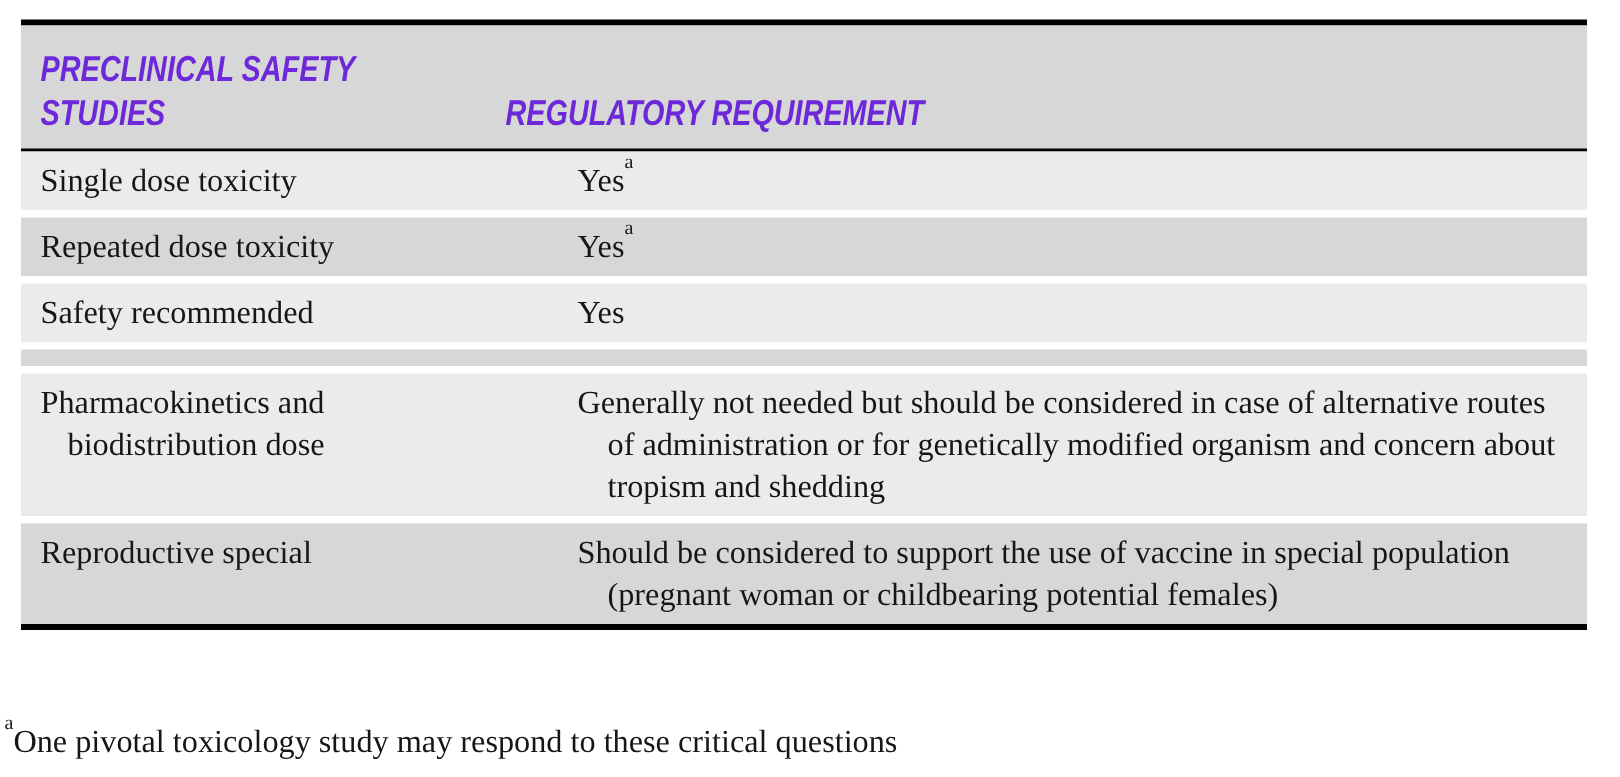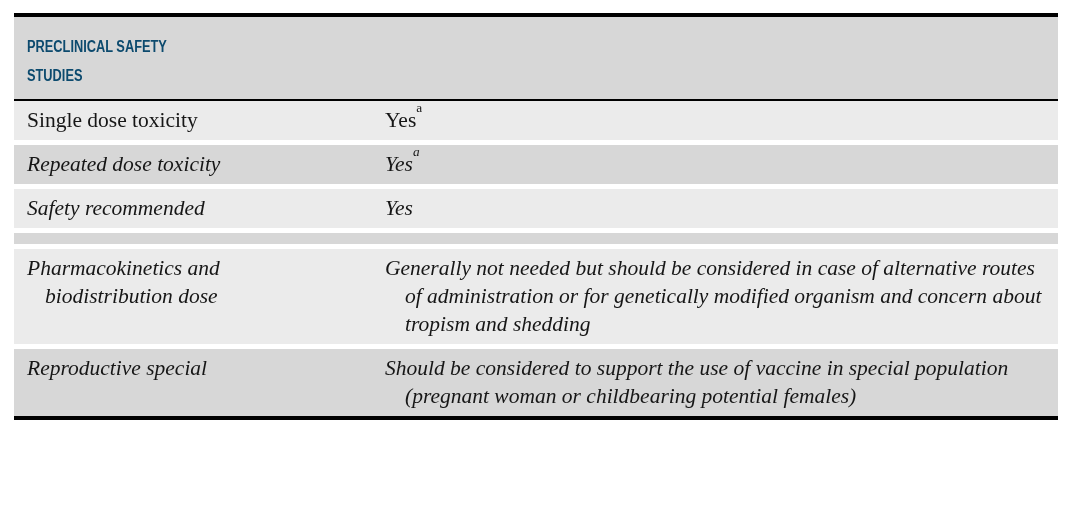--- a/index.html
+++ b/index.html
@@ -35,45 +35,46 @@
     align-items: end;
     height: 84px;
     background: #d7d7d7;
     border-bottom: 2px solid #000000;
     padding-bottom: 9px;
   }
 
   .th {
     font-family: "Liberation Sans", sans-serif;
     font-weight: bold;
-    font-size: 16px;
+    font-size: 24px;
     line-height: 29px;
     letter-spacing: 0px;
-    color: #0c4a6e;
+    color: #6d28d9;
+    font-style: italic;
   }
 
   .th .condense {
     display: inline-block;
     transform: scaleX(0.80);
     transform-origin: left bottom;
     white-space: pre-line;
   }
 
   .th.c1 { padding-left: 13px; }
 
   
   .row {
     display: grid;
     grid-template-columns: 323px 1fr;
     font-size: 21.5px;
     line-height: 28px;
     padding: 5px 0 6px 0;
     gap: 48px;
   }
-  .row + .row { margin-top: 5px; font-style: italic; }
+  .row + .row { margin-top: 5px; }
   .row:nth-child(odd)  { background: #ebebeb; }
   .row:nth-child(even) { background: #d7d7d7; }
 
   .cell-study {
     padding-left: 31px;
     text-indent: -18px;
     padding-right: 12px;
   }
 
   .cell-req {
@@ -104,20 +105,23 @@
 
 <div class="figure">
 
   <div class="tbl">
 
     <div class="thead">
       <div class="th c1">
         <span class="condense">PRECLINICAL SAFETY
 STUDIES</span>
       </div>
+      <div class="th c2">
+        <span class="condense">REGULATORY REQUIREMENT</span>
+      </div>
     </div>
 
     <div class="tbody">
 
       <div class="row">
         <div class="cell-study">Single dose toxicity</div>
         <div class="cell-req"><span>Yes</span><sup class="marker">a</sup></div>
       </div>
 
       <div class="row">
@@ -139,14 +143,15 @@
       </div>
 
       <div class="row">
         <div class="cell-study">Reproductive special</div>
         <div class="cell-req"><span>Should be considered to support the use of vaccine in special population (pregnant woman or childbearing potential females)</span><sup class="marker"></sup></div>
       </div>
 
     </div>
   </div>
 
+  <div class="footnote"><sup class="marker">a</sup><span>One pivotal toxicology study may respond to these critical questions</span></div>
 
 </div>
 
 </body></html>

